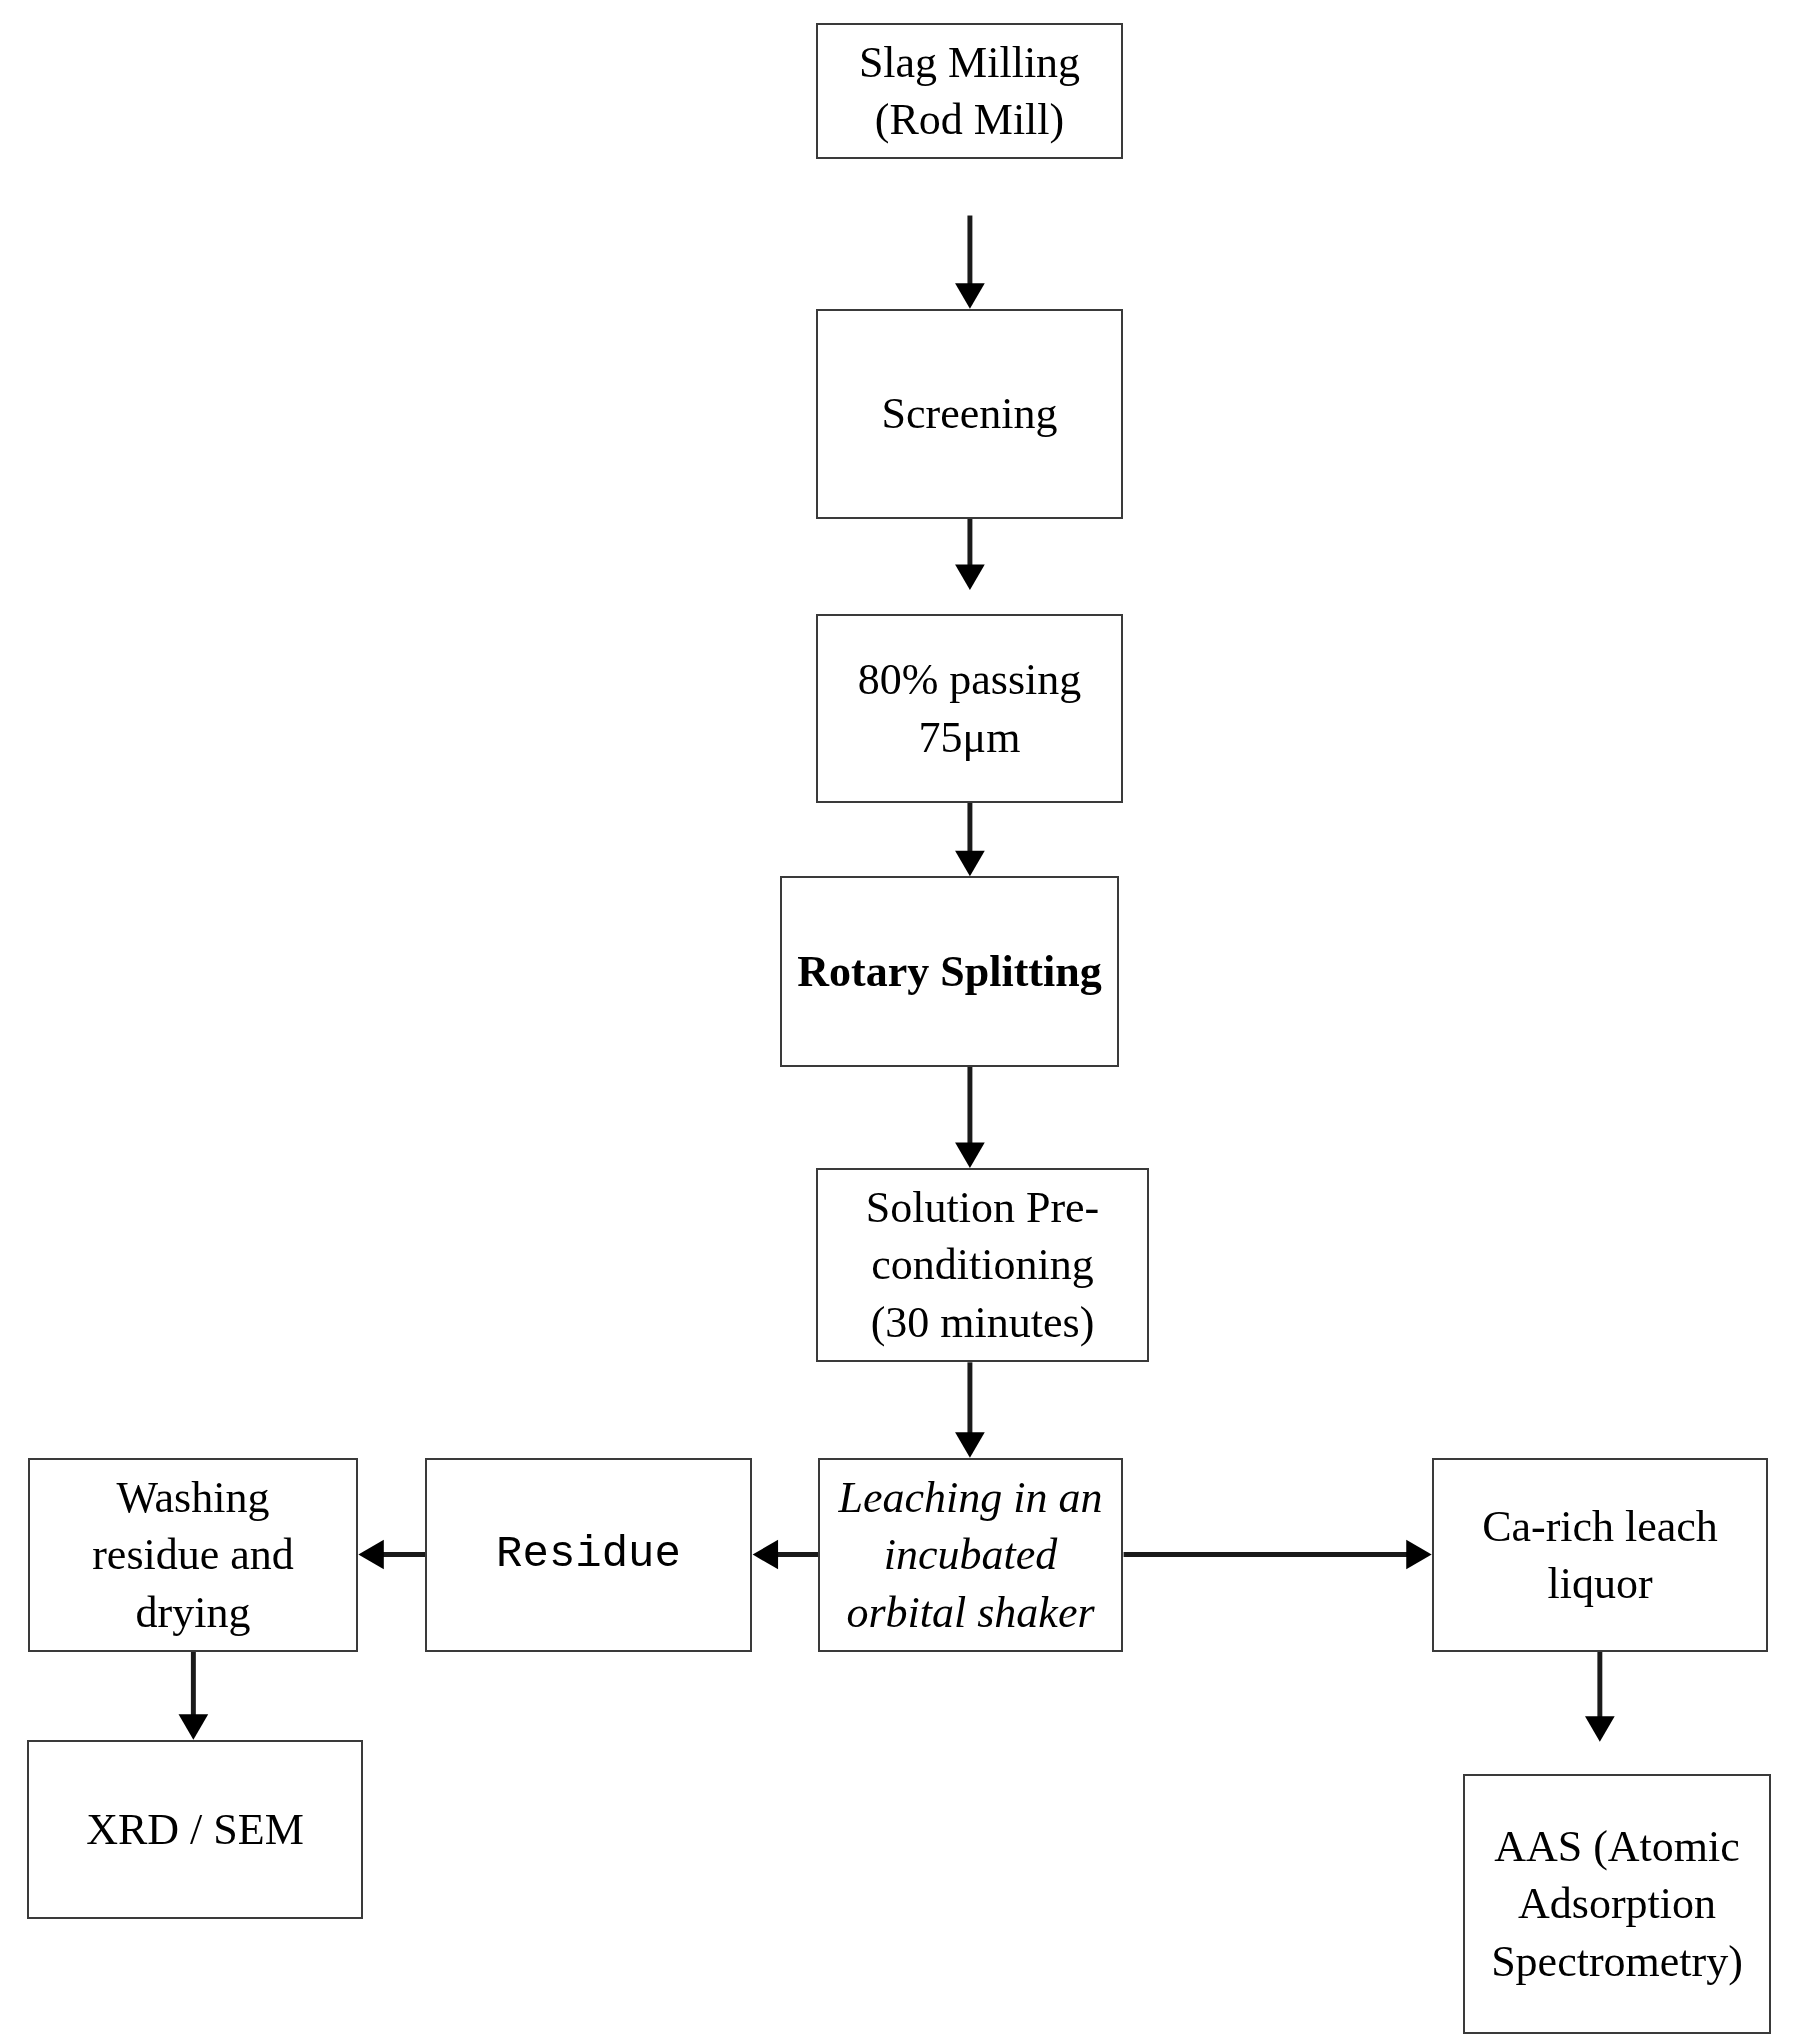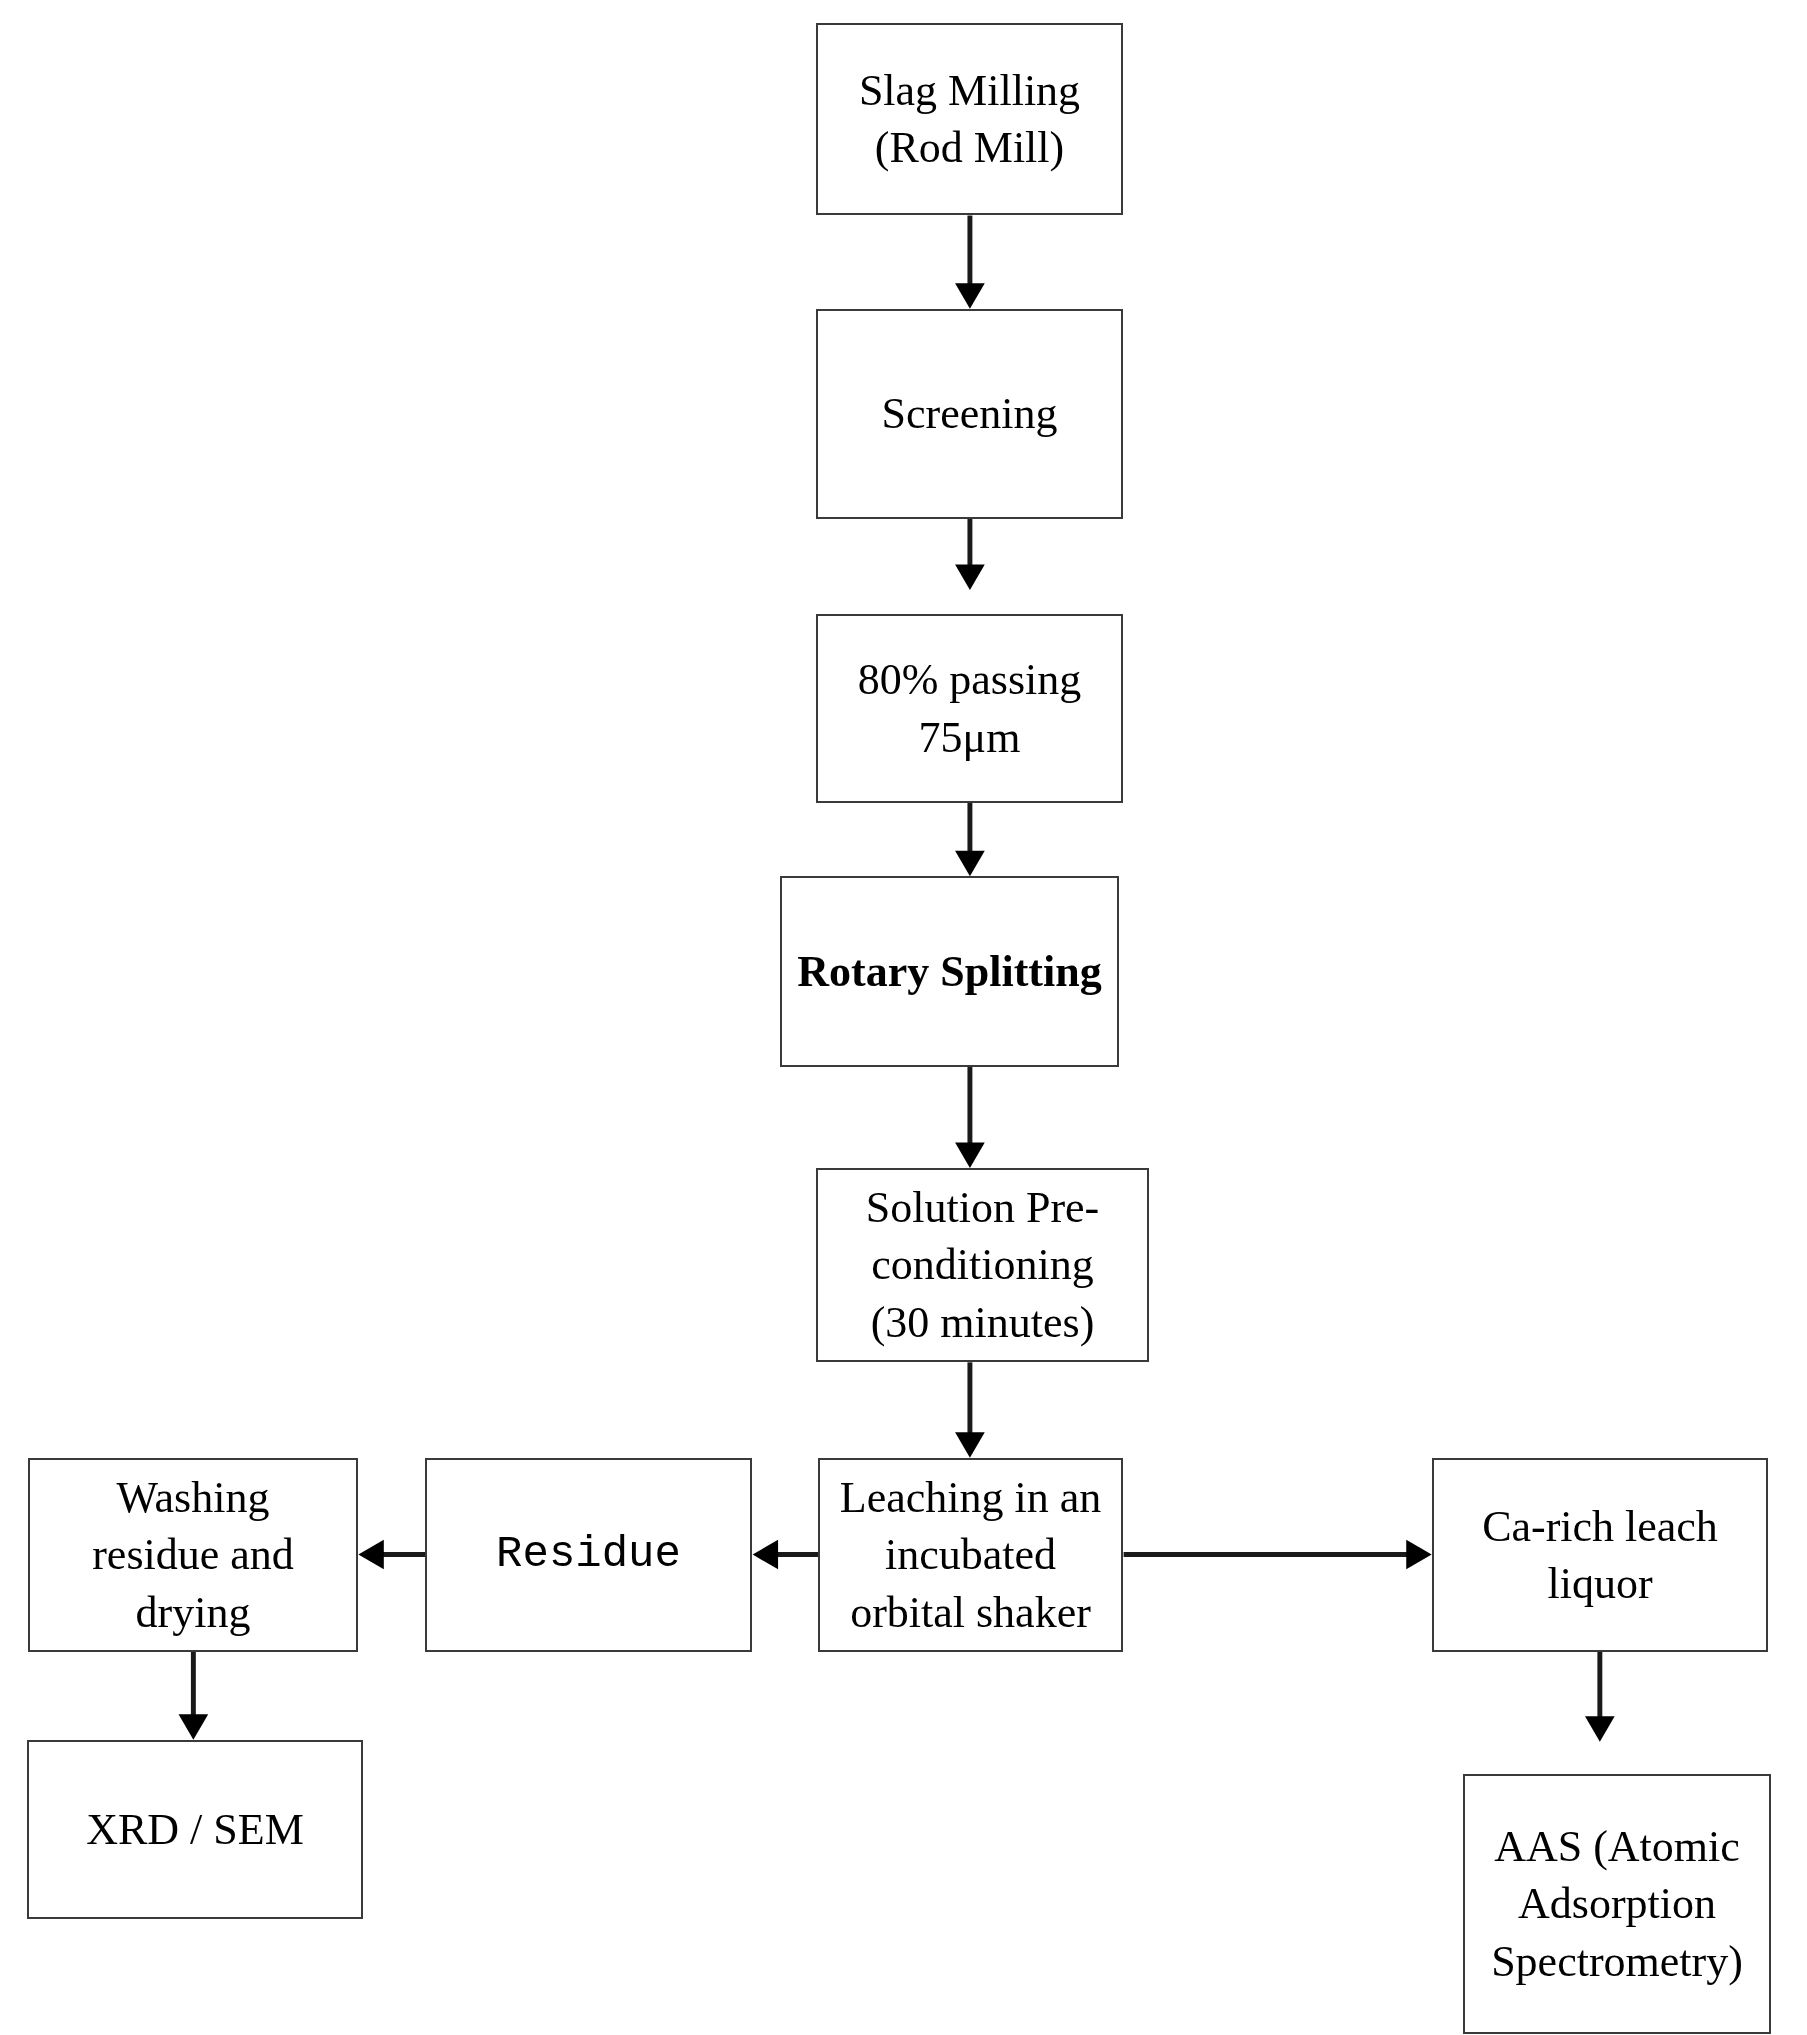--- a/index.html
+++ b/index.html
@@ -90,30 +90,30 @@
       <g>
         <line x1="273.5" y1="2337" x2="273.5" y2="2430" class="edge-line"></line>
         <polygon points="252.5,2426 294.5,2426 273.5,2462" class="edge-head"></polygon>
       </g>
       <g>
         <line x1="2264" y1="2337" x2="2264" y2="2433" class="edge-line"></line>
         <polygon points="2243,2429 2285,2429 2264,2465" class="edge-head"></polygon>
       </g>
     </svg>
   <div id="node-layer">
-      <div class="node" style="left: 816px; top: 23px; width: 307px; height: 192px; border-color: rgb(58, 58, 58);">Slag Milling
+      <div class="node" style="left: 816px; top: 23px; width: 307px; height: 136px; border-color: rgb(58, 58, 58);">Slag Milling
 (Rod Mill)</div>
       <div class="node" style="left: 816px; top: 309px; width: 307px; height: 210px; border-color: rgb(58, 58, 58);">Screening</div>
       <div class="node" style="left: 816px; top: 590px; width: 307px; height: 189px; border-color: rgb(58, 58, 58); margin-top: 24px;">80% passing
 75μm</div>
       <div class="node" style="left: 780px; top: 876px; width: 339px; height: 191px; border-color: rgb(58, 58, 58); font-weight: bold;">Rotary Splitting</div>
       <div class="node" style="left: 816px; top: 1168px; width: 333px; height: 194px; border-color: rgb(58, 58, 58);">Solution Pre-
 conditioning
 (30 minutes)</div>
-      <div class="node" style="left: 818px; top: 1458px; width: 305px; height: 194px; border-color: rgb(58, 58, 58);">Leaching in an
+      <div class="node" style="left: 818px; top: 1458px; width: 305px; height: 194px; border-color: rgb(58, 58, 58); font-style: italic;">Leaching in an
 incubated
 orbital shaker</div>
       <div class="node" style="left: 425px; top: 1458px; width: 327px; height: 194px; border-color: rgb(58, 58, 58); font-family: Liberation Mono, monospace;">Residue</div>
       <div class="node" style="left: 28px; top: 1458px; width: 330px; height: 194px; border-color: rgb(58, 58, 58);">Washing
 residue and
 drying</div>
       <div class="node" style="left: 1432px; top: 1458px; width: 336px; height: 194px; border-color: rgb(58, 58, 58);">Ca-rich leach
 liquor</div>
       <div class="node" style="left: 27px; top: 1740px; width: 336px; height: 179px; border-color: rgb(58, 58, 58);">XRD / SEM</div>
       <div class="node" style="left: 1463px; top: 1742px; width: 308px; height: 260px; border-color: rgb(58, 58, 58); margin-top: 32px;">AAS (Atomic

